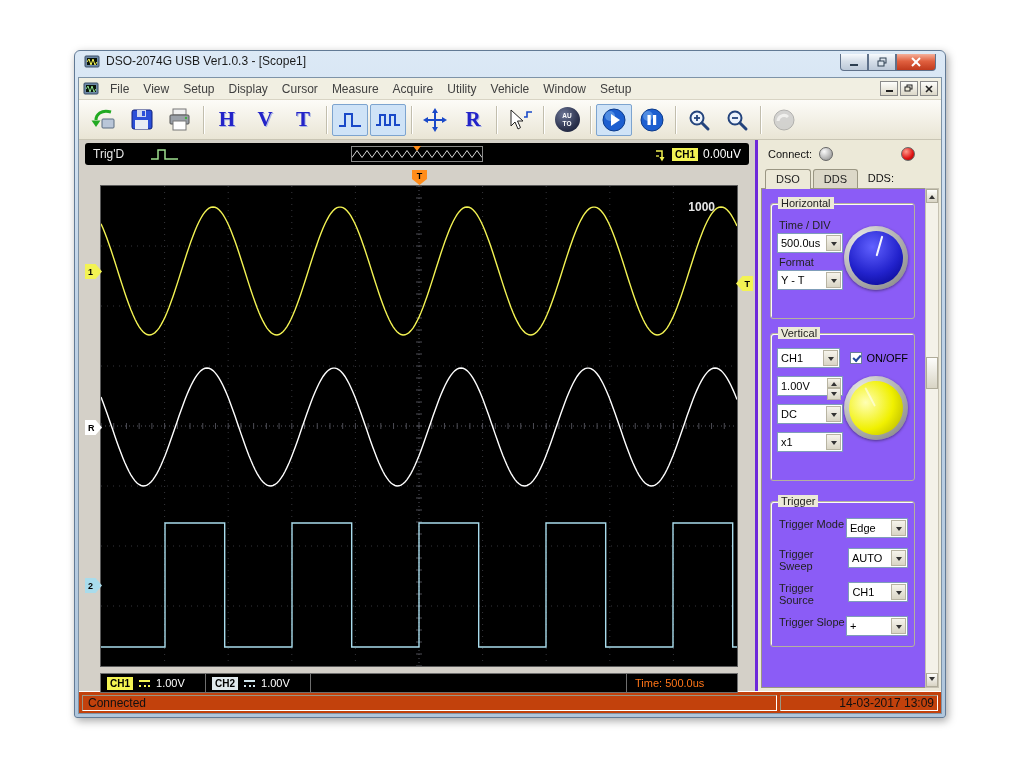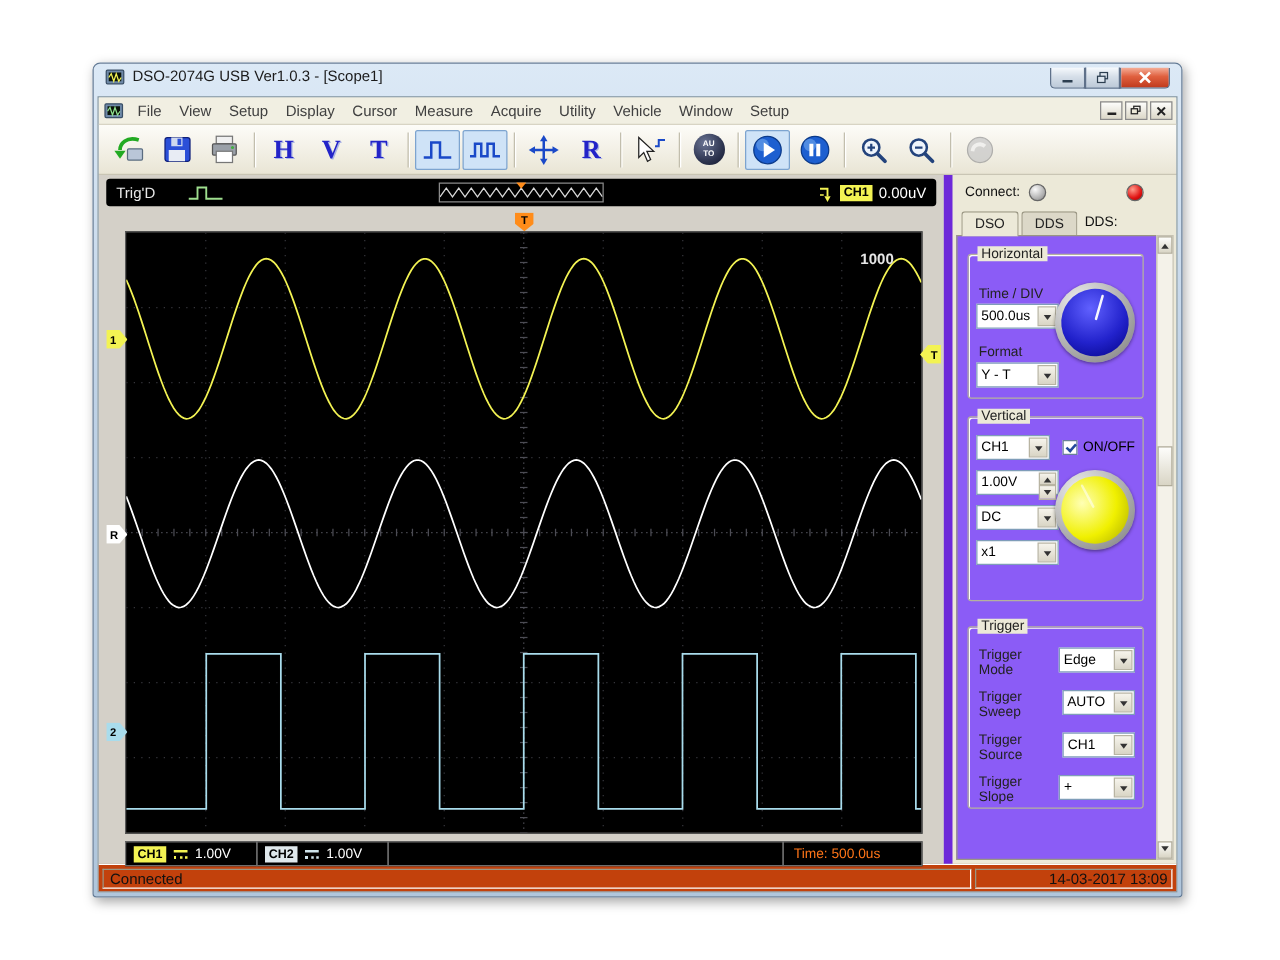--- a/index.html
+++ b/index.html
@@ -33,21 +33,21 @@
   .tbtn.disabled { opacity:.75; }
   .tb-sep { width:1px; height:28px; background:#c2bead; box-shadow:1px 0 0 #fff; margin:0 4px; }
   .tb-letter { font-family:"Liberation Serif", serif; font-weight:bold; font-size:21px; color:#2323c8; text-shadow:1px 1px 0 #a9b4e4; line-height:1; }
   .auto-circle { width:25px; height:25px; border-radius:50%; background:radial-gradient(circle at 35% 30%, #6a7494, #2e3550 60%, #10152c);
     color:#fff; font-size:6.5px; font-weight:bold; display:flex; align-items:center; justify-content:center; }
   .auto-circle span { width:13px; text-align:center; line-height:1.15; word-break:break-all; }
 
   
   .content { flex:1; display:flex; position:relative; min-height:0; }
   .scope-area { width:676px; background:#d4d0c8; position:relative; }
-  .side-panel { flex:1; background:#ece9d8; border-left:7px solid #6d28d9; position:relative; }
+  .side-panel { flex:1; background:#ece9d8; border-left:3px solid #6d28d9; position:relative; }
 
   
   .trig-strip { position:absolute; left:6px; top:3px; width:664px; height:22px; background:#000; border-radius:3px;
     display:flex; align-items:center; padding:0 8px; }
   .trig-status { color:#e8e8e8; font-size:12px; }
   .pulse-ico { margin-left:26px; }
   .preview { position:absolute; left:50%; transform:translateX(-50%); width:132px; height:16px; border:1px solid #8a8a8a; background:#000; }
   .preview .pv-mark { position:absolute; left:50%; top:-1px; transform:translateX(-50%); width:0; height:0;
     border:4px solid transparent; border-top:5px solid #ff8c1a; }
   .trig-right { margin-left:auto; display:flex; align-items:center; gap:5px; }
@@ -86,21 +86,21 @@
   .dds-lab { margin-left:auto;margin-top:48px; }
   .led.red { margin-right:16px; }
 
   .tabs { display:flex; padding:3px 0 0 7px; position:relative; z-index:2; }
   .tab { font-size:11px; padding:3px 10px 2px; border:1px solid #9a9683; border-bottom:none; border-radius:3px 3px 0 0; background:#dcd8c8; margin-right:2px; color:#222; }
   .tab.active { background:#ece9d8; padding-bottom:4px; margin-bottom:-1px; }
   .tab-page { position:absolute; left:3px; right:3px; top:48px; bottom:3px; border:1px solid #9a9683; background:#8b5cf6; }
 
   .group { position:relative; margin:14px 22px 0 8px; border:1px solid #b5b19e; border-radius:3px; box-shadow:inset 1px 1px 0 #fdfcf7; padding:12px 6px 8px; }
   .group-title { position:absolute; top:-7px; left:7px; background:#ece9d8; padding:0 3px; font-size:11px; color:#222; }
-  .flabel { font-size:11px; color:#222; margin:13px 0 2px 2px; }
+  .flabel { font-size:11px; color:#222; margin:3px 0 2px 2px; }
 
   .select { width:66px; height:20px; background:#fff; border:1px solid #7f9db9; display:flex; align-items:center; position:relative; }
   .select .stext { font-size:11px; padding-left:3px; color:#000; }
   .select .sbtn { position:absolute; right:1px; top:1px; bottom:1px; width:15px; background:linear-gradient(#f6f4ec,#d9d5c5);
     border:1px solid #b8b4a2; display:flex; align-items:center; justify-content:center; }
   .tri-down { width:0; height:0; border:3px solid transparent; border-top:4px solid #333; margin-top:4px; }
   .tri-up { width:0; height:0; border:3px solid transparent; border-bottom:4px solid #333; margin-bottom:1px; }
 
   .spin { width:66px; height:20px; background:#fff; border:1px solid #7f9db9; display:flex; align-items:center; position:relative; }
   .spin .stext { font-size:11px; padding-left:3px; }

